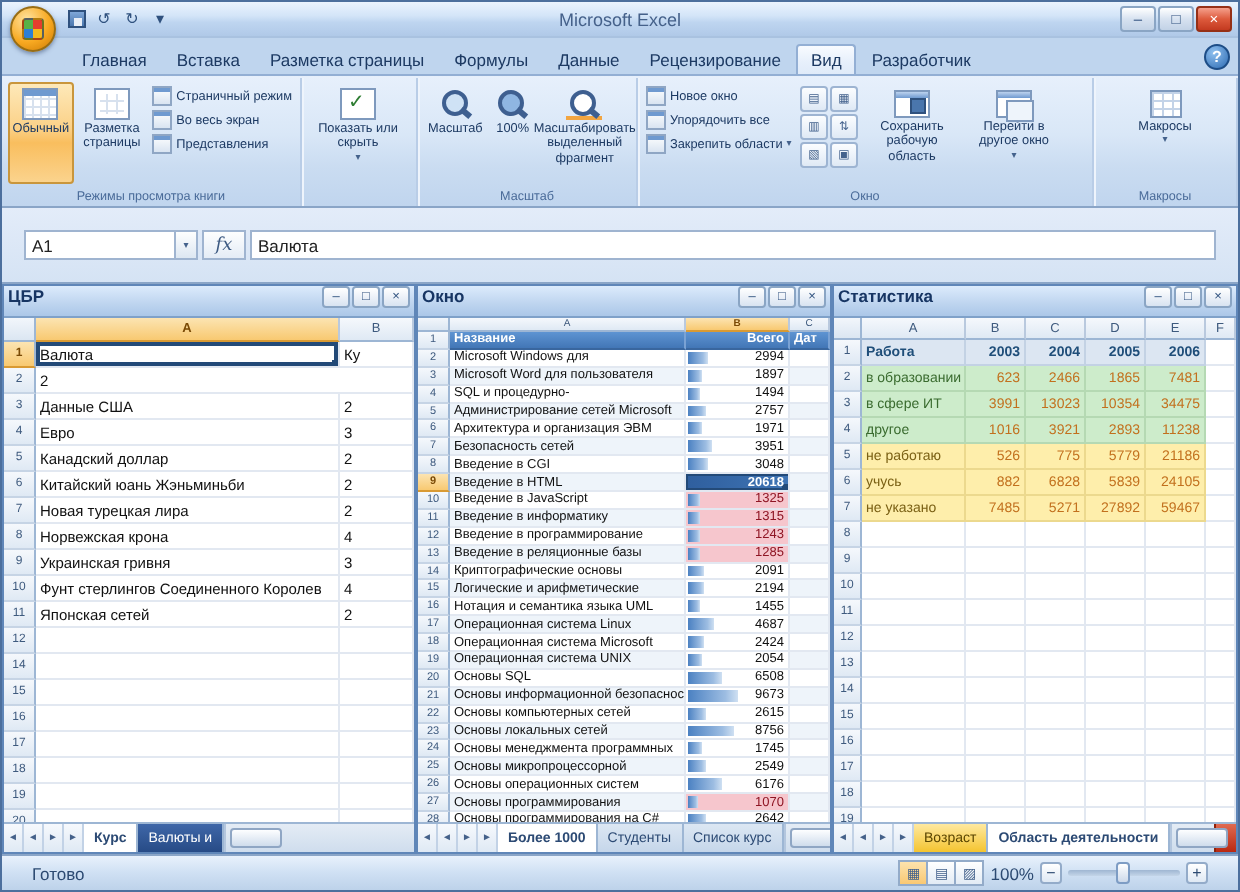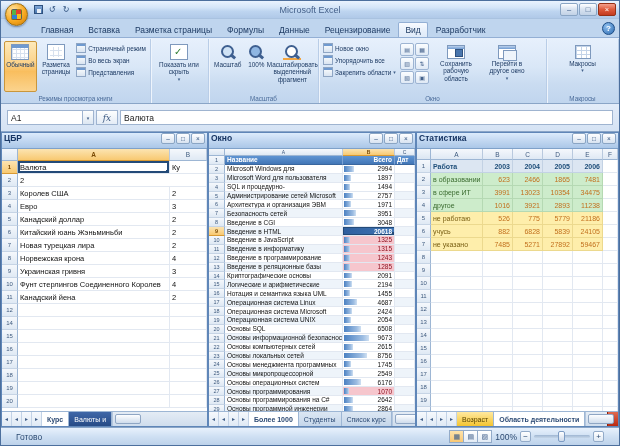--- a/index.html
+++ b/index.html
@@ -49,21 +49,21 @@
 .i-mag::after,.i-mag2::after,.i-mag3::after{content:"";position:absolute;left:11px;top:11px;width:6px;height:2.5px;background:#3e5f90;transform:rotate(40deg)}
 .i-mag3{box-shadow:inset 0 -2px 0 #f2a541}
 .i-show{background:#fff;border:1px solid #7e99bd}
 .i-show::after{content:"\2713";position:absolute;left:3px;top:1px;font-size:10px;color:#2e7d32;font-weight:bold}
 .i-wbig{width:18px;height:14px;margin-top:1px;background:#fff;border:1px solid #7e99bd}
 .i-wbig::before{content:"";position:absolute;left:0;right:0;top:0;height:3px;background:linear-gradient(#bcd2ee,#6f9ad0)}
 .i-wbig.i-sw::after{content:"";position:absolute;left:4px;top:4px;width:12px;height:9px;background:#eef4fb;border:1px solid #7e99bd}
 .i-wbig.i-save2::after{content:"";position:absolute;right:1px;bottom:1px;width:6px;height:6px;background:#4a76ad;border:1px solid #2f517e}
 .i-macro{width:16px;height:14px;margin-top:1px;border:1px solid #7e99bd;background:#fff;background-image:linear-gradient(#c3d3e8 1px,transparent 1px),linear-gradient(90deg,#c3d3e8 1px,transparent 1px);background-size:5px 4px}
 
-.fbar{flex:0 0 18px;display:flex;align-items:center;background:linear-gradient(#e3ecf9,#d5e3f4);border-bottom:1px solid #8aa5c7;padding:6px}
+.fbar{flex:0 0 18px;display:flex;align-items:center;background:linear-gradient(#e3ecf9,#d5e3f4);border-bottom:1px solid #8aa5c7;padding:11px}
 .namebox{width:76px;height:15px;background:#fff;border:1px solid #9fb4d0;display:flex;align-items:center;font-size:8.5px;padding:0 3px}
 .nbdrop{width:11px;height:15px;border:1px solid #9fb4d0;border-left:none;background:linear-gradient(#fdfefe,#dde7f2);font-size:5px;display:flex;align-items:center;justify-content:center;color:#44628c}
 .fxbtn{width:22px;height:15px;margin-left:2px;border:1px solid #9fb4d0;background:linear-gradient(#fdfefe,#e4ecf6);display:flex;align-items:center;justify-content:center;font-family:"DejaVu Serif",serif;font-style:italic;font-size:9px;color:#3d5a82}
 .finput{flex:1;height:15px;margin-left:2px;background:#fff;border:1px solid #9fb4d0;display:flex;align-items:center;padding:0 3px;font-size:8.5px}
 
 .mdi{flex:1;display:flex;background:#89a9cf;overflow:hidden}
 .xlwin{display:flex;flex-direction:column;background:#fff;border:1px solid #5f86b8;overflow:hidden}
 #win1{flex:0 0 207px}#win2{flex:0 0 208px}#win3{flex:1}
 .wtitle{flex:0 0 16px;display:flex;gap:1px;padding:0 2px;background:linear-gradient(#dcebfc,#c0d6f0 55%,#abc7e8);border-bottom:1px solid #7fa1c9}
 .wt{flex:1;font-size:8.5px;font-weight:bold;color:#173563;white-space:nowrap;overflow:hidden}
@@ -298,21 +298,21 @@
             <div class="rn c-rn sel">1</div>
             <div class="cell c-a selcell">Валюта</div>
             <div class="cell c-b">Ку</div>
           </div>
           <div class="row w1row">
             <div class="rn c-rn">2</div>
             <div class="cell c-b">2</div>
           </div>
           <div class="row w1row">
             <div class="rn c-rn">3</div>
-            <div class="cell c-a">Королев США</div>
+            <div class="cell c-a">Данные США</div>
             <div class="cell c-b">2</div>
           </div>
           <div class="row w1row">
             <div class="rn c-rn">4</div>
             <div class="cell c-a">Евро</div>
             <div class="cell c-b">3</div>
           </div>
           <div class="row w1row">
             <div class="rn c-rn">5</div>
             <div class="cell c-a">Канадский доллар</div>
@@ -338,21 +338,21 @@
             <div class="cell c-a">Украинская гривня</div>
             <div class="cell c-b">3</div>
           </div>
           <div class="row w1row">
             <div class="rn c-rn">10</div>
             <div class="cell c-a">Фунт стерлингов Соединенного Королев</div>
             <div class="cell c-b">4</div>
           </div>
           <div class="row w1row">
             <div class="rn c-rn">11</div>
-            <div class="cell c-a">Канадский йена</div>
+            <div class="cell c-a">Японская сетей</div>
             <div class="cell c-b">2</div>
           </div>
           <div class="row w1row">
             <div class="rn c-rn">12</div>
             <div class="cell c-a"></div>
             <div class="cell c-b"></div>
           </div>
           <div class="row w1row">
             <div class="rn c-rn">14</div>
             <div class="cell c-a"></div>

